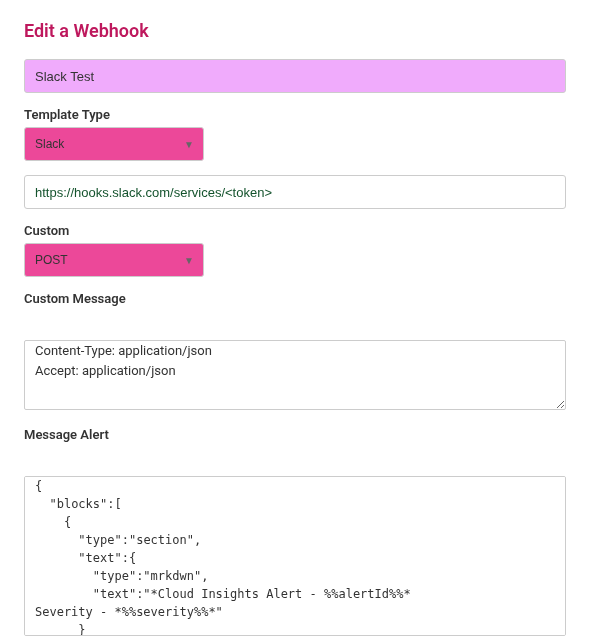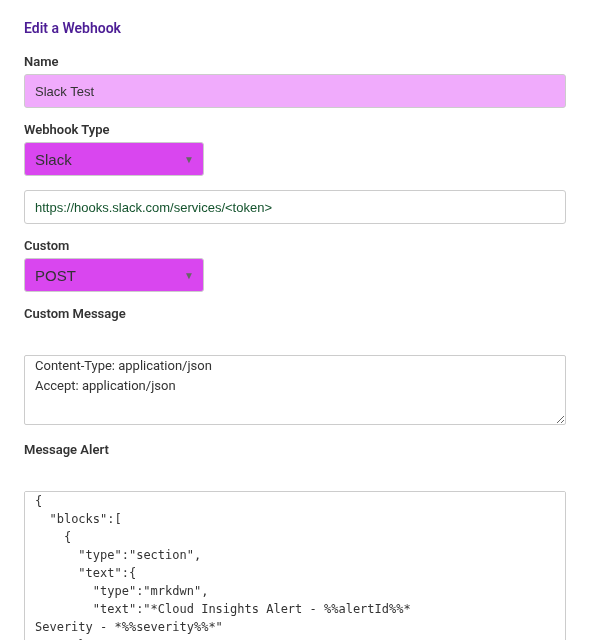--- a/index.html
+++ b/index.html
@@ -12,23 +12,23 @@
       font-family: -apple-system, BlinkMacSystemFont, "Segoe UI", Roboto, Arial, sans-serif;
       font-size: 13px;
       background: #fff;
       color: #333;
       width: 590px;
       min-height: 640px;
       padding: 20px 24px;
     }
 
     .page-title {
-      font-size: 14px;
+      font-size: 18px;
       font-weight: 600;
-      color: #4c1d95;
+      color: #be185d;
       margin-bottom: 18px;
     }
 
     .form-group {
       margin-bottom: 14px;
     }
 
     .form-label {
       display: block;
       font-weight: 600;
@@ -54,23 +54,23 @@
       display: inline-block;
       width: 180px;
     }
 
     .form-select {
       width: 100%;
       height: 34px;
       border: 1px solid #ccc;
       border-radius: 3px;
       padding: 6px 30px 6px 10px;
-      font-size: 15px;
-      color: #333;
-      background: #d946ef;
+      font-size: 12px;
+      color: #333;
+      background: #ec4899;
       appearance: none;
       -webkit-appearance: none;
       outline: none;
       cursor: pointer;
     }
 
     .select-arrow {
       position: absolute;
       right: 10px;
       top: 50%;
@@ -157,26 +157,25 @@
     .url-full-width {
       width: 100%;
     }
   </style>
 </head>
 <body>
 
 <h1 class="page-title">Edit a Webhook</h1>
 
 <div class="form-group">
-  <label class="form-label">Name</label>
   <input type="text" class="form-input" value="Slack Test" style="">
 </div>
 
 <div class="form-group">
-  <label class="form-label">Webhook Type</label>
+  <label class="form-label">Template Type</label>
   <div class="select-wrapper">
     <select class="form-select">
       <option>Slack</option>
       <option>Generic</option>
       <option>Custom</option>
     </select>
     <span class="select-arrow">▼</span>
   </div>
 </div>
 

